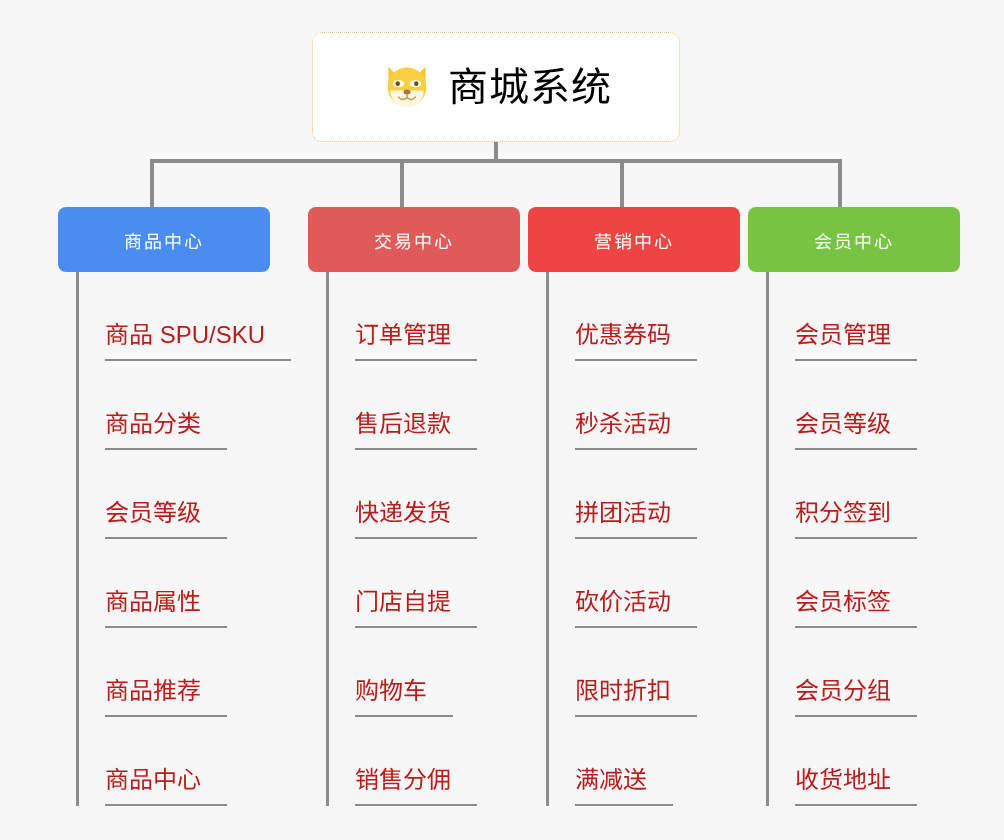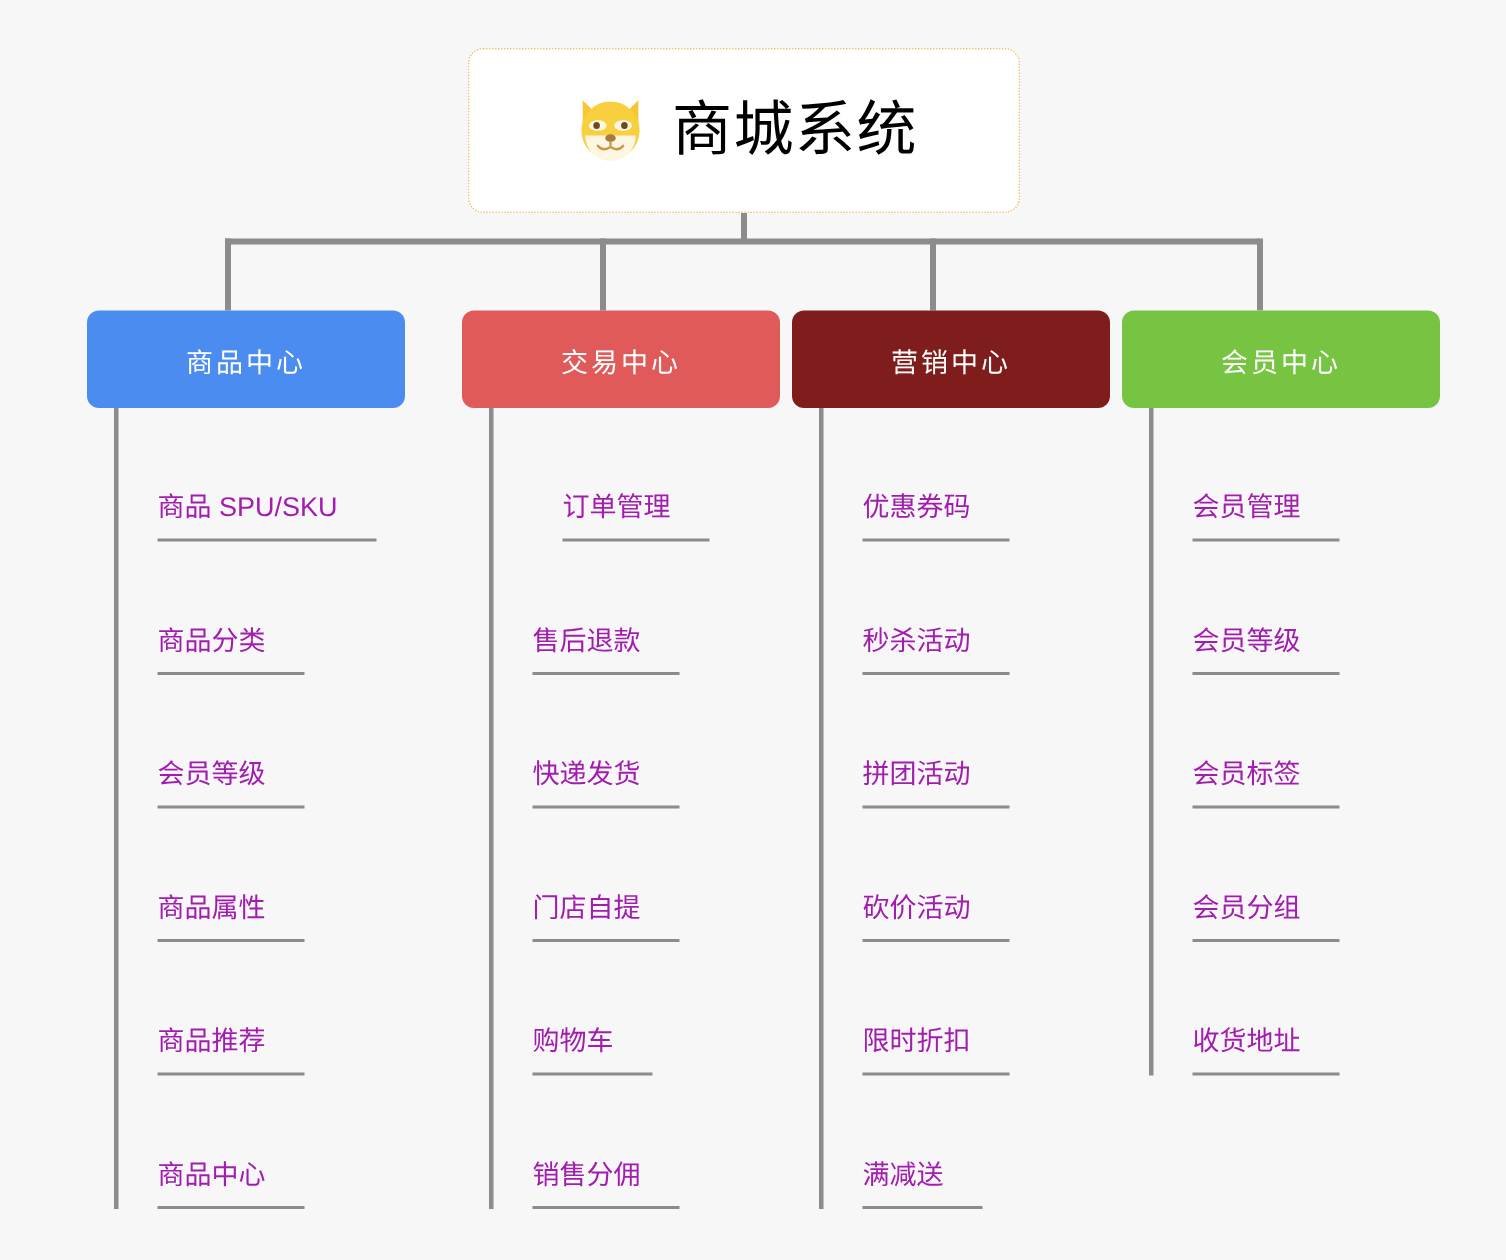--- a/index.html
+++ b/index.html
@@ -117,23 +117,23 @@
 
   .leaf {
     position: relative;
     height: 89px;
     display: flex;
     align-items: flex-end;
     padding-left: 26px;
   }
 
   .leaf-text {
-    font-size: 18px;
+    font-size: 24px;
     line-height: 1.2;
-    color: #a21caf;
+    color: #b91c1c;
     white-space: nowrap;
     padding-bottom: 9px;
     border-bottom: 2px solid #8c8c8c;
     padding-right: 26px;
   }
 </style>
 </head>
 <body style="background: rgb(247, 247, 247);">
 
 <div class="mindmap">
@@ -189,42 +189,42 @@
           </div>
       </div>
     </div>
 
     <div class="column" style="left:308px;">
       <div class="col-header" style="background: rgb(225, 90, 90);">
         <span>交易中心</span>
       </div>
       <div class="col-body" style="border-left-color: rgb(140, 140, 140);">
         <div class="leaf">
-            <span class="leaf-text" style="border-bottom-color: rgb(140, 140, 140); margin-left: 20px;">订单管理</span>
+            <span class="leaf-text" style="border-bottom-color: rgb(140, 140, 140);">订单管理</span>
           </div>
         <div class="leaf">
             <span class="leaf-text" style="border-bottom-color: rgb(140, 140, 140);">售后退款</span>
           </div>
         <div class="leaf">
             <span class="leaf-text" style="border-bottom-color: rgb(140, 140, 140);">快递发货</span>
           </div>
         <div class="leaf">
             <span class="leaf-text" style="border-bottom-color: rgb(140, 140, 140);">门店自提</span>
           </div>
         <div class="leaf">
             <span class="leaf-text" style="border-bottom-color: rgb(140, 140, 140); font-family: Liberation Serif, serif;">购物车</span>
           </div>
         <div class="leaf">
             <span class="leaf-text" style="border-bottom-color: rgb(140, 140, 140);">销售分佣</span>
           </div>
       </div>
     </div>
 
     <div class="column" style="left:528px;">
-      <div class="col-header" style="background: #7f1d1d;">
+      <div class="col-header" style="background: #ef4444;">
         <span>营销中心</span>
       </div>
       <div class="col-body" style="border-left-color: rgb(140, 140, 140);">
         <div class="leaf">
             <span class="leaf-text" style="border-bottom-color: rgb(140, 140, 140);">优惠券码</span>
           </div>
         <div class="leaf">
             <span class="leaf-text" style="border-bottom-color: rgb(140, 140, 140);">秒杀活动</span>
           </div>
         <div class="leaf">
@@ -247,20 +247,23 @@
         <span>会员中心</span>
       </div>
       <div class="col-body" style="border-left-color: rgb(140, 140, 140);">
         <div class="leaf">
             <span class="leaf-text" style="border-bottom-color: rgb(140, 140, 140); margin-top: 12px;">会员管理</span>
           </div>
         <div class="leaf">
             <span class="leaf-text" style="border-bottom-color: rgb(140, 140, 140);">会员等级</span>
           </div>
         <div class="leaf">
+            <span class="leaf-text" style="border-bottom-color: rgb(140, 140, 140);">积分签到</span>
+          </div>
+        <div class="leaf">
             <span class="leaf-text" style="border-bottom-color: rgb(140, 140, 140);">会员标签</span>
           </div>
         <div class="leaf">
             <span class="leaf-text" style="border-bottom-color: rgb(140, 140, 140);">会员分组</span>
           </div>
         <div class="leaf">
             <span class="leaf-text" style="border-bottom-color: rgb(140, 140, 140);">收货地址</span>
           </div>
       </div>
     </div>

